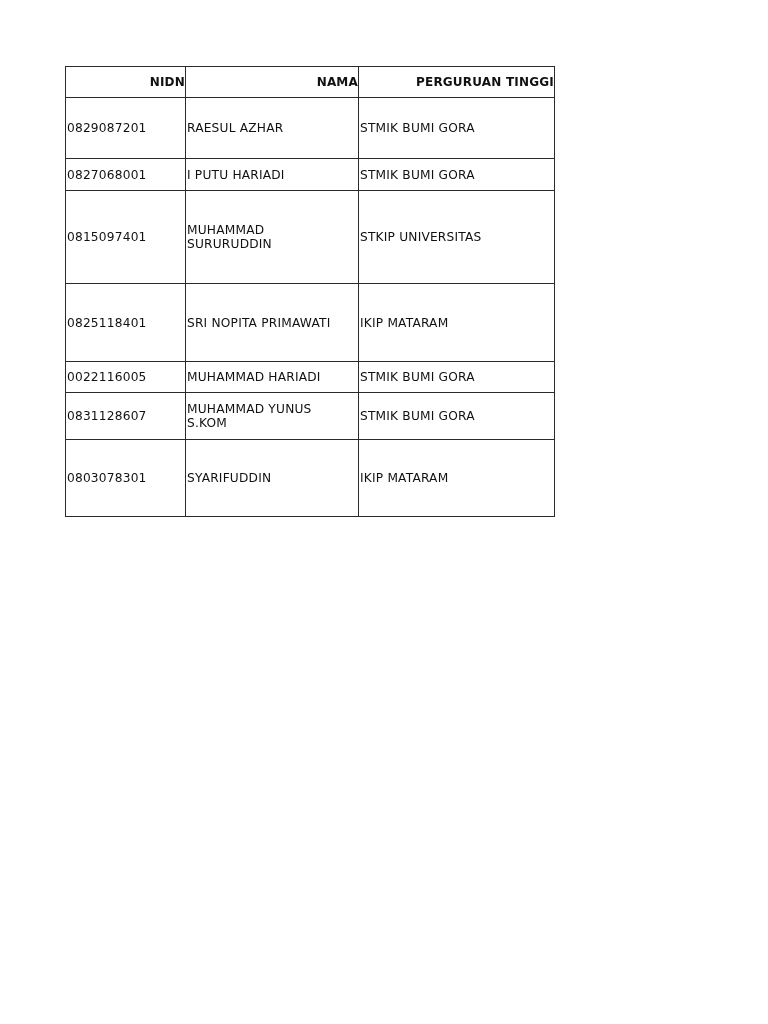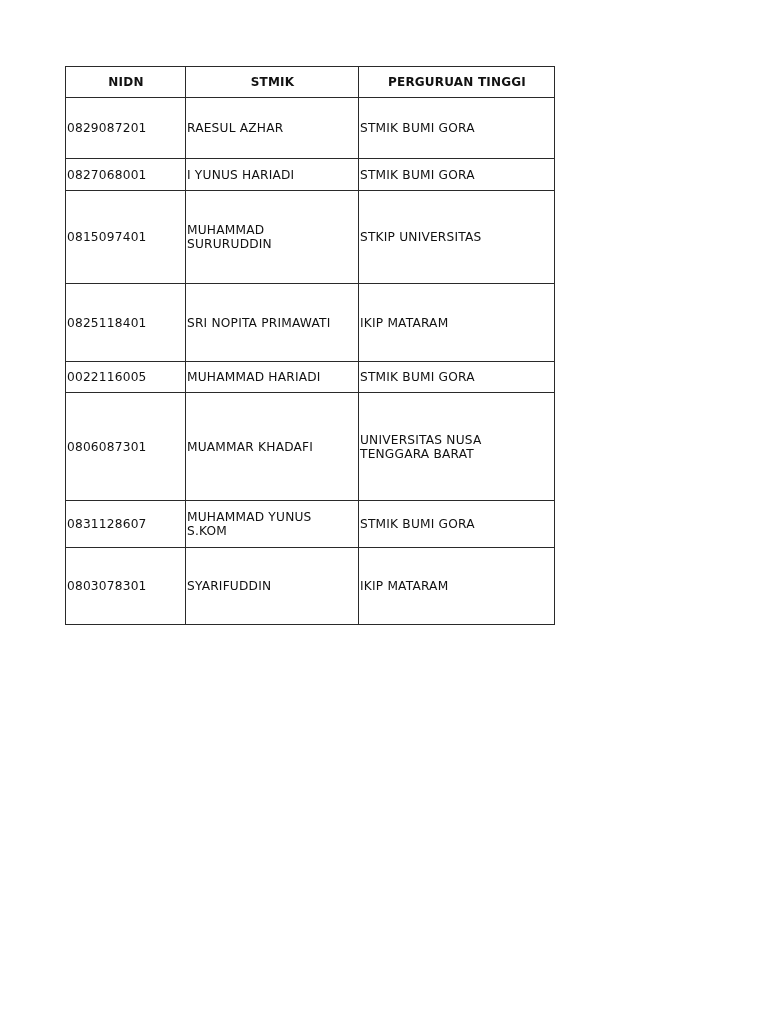--- a/index.html
+++ b/index.html
@@ -32,21 +32,21 @@
       padding: 0 0 0 1px;
       font-size: 12.2px;
       line-height: 14px;
       vertical-align: middle;
       text-align: left;
       letter-spacing: 0.2px;
       overflow: hidden;
     }
     table.data-table th {
       font-weight: bold;
-      text-align: center;
+      text-align: right;
       height: 30px;
       font-size: 12px;
     }
     col.c1 { width: 120px; }
     col.c2 { width: 173px; }
     col.c3 { width: 196px; }
     td.nidn { letter-spacing: 0.9px; }
   </style>
 </head>
 <body>
@@ -54,55 +54,50 @@
 <div class="sheet">
   <table class="data-table">
     <colgroup>
       <col class="c1">
         <col class="c2">
         <col class="c3">
     </colgroup>
     <thead>
       <tr>
         <th>NIDN</th>
-        <th>STMIK</th>
+        <th>NAMA</th>
         <th>PERGURUAN TINGGI</th>
       </tr>
     </thead>
     <tbody>
       <tr style="height:61px">
         <td class="nidn">0829087201</td>
         <td>RAESUL AZHAR</td>
         <td>STMIK BUMI GORA</td>
       </tr>
       <tr style="height:32px">
         <td class="nidn">0827068001</td>
-        <td>I YUNUS HARIADI</td>
+        <td>I PUTU HARIADI</td>
         <td>STMIK BUMI GORA</td>
       </tr>
       <tr style="height:93px">
         <td class="nidn">0815097401</td>
         <td style="padding-right:60px">MUHAMMAD SURURUDDIN</td>
         <td>STKIP UNIVERSITAS</td>
       </tr>
       <tr style="height:78px">
         <td class="nidn">0825118401</td>
         <td style="white-space:nowrap">SRI NOPITA PRIMAWATI</td>
         <td>IKIP MATARAM</td>
       </tr>
       <tr style="height:31px">
         <td class="nidn">0022116005</td>
         <td style="white-space:nowrap">MUHAMMAD HARIADI</td>
         <td>STMIK BUMI GORA</td>
       </tr>
-      <tr style="height:108px">
-        <td class="nidn">0806087301</td>
-        <td>MUAMMAR KHADAFI</td>
-        <td style="padding-right:60px">UNIVERSITAS NUSA TENGGARA BARAT</td>
-      </tr>
       <tr style="height:47px">
         <td class="nidn">0831128607</td>
         <td style="padding-right:40px">MUHAMMAD YUNUS S.KOM</td>
         <td>STMIK BUMI GORA</td>
       </tr>
       <tr style="height:77px">
         <td class="nidn">0803078301</td>
         <td>SYARIFUDDIN</td>
         <td>IKIP MATARAM</td>
       </tr>

